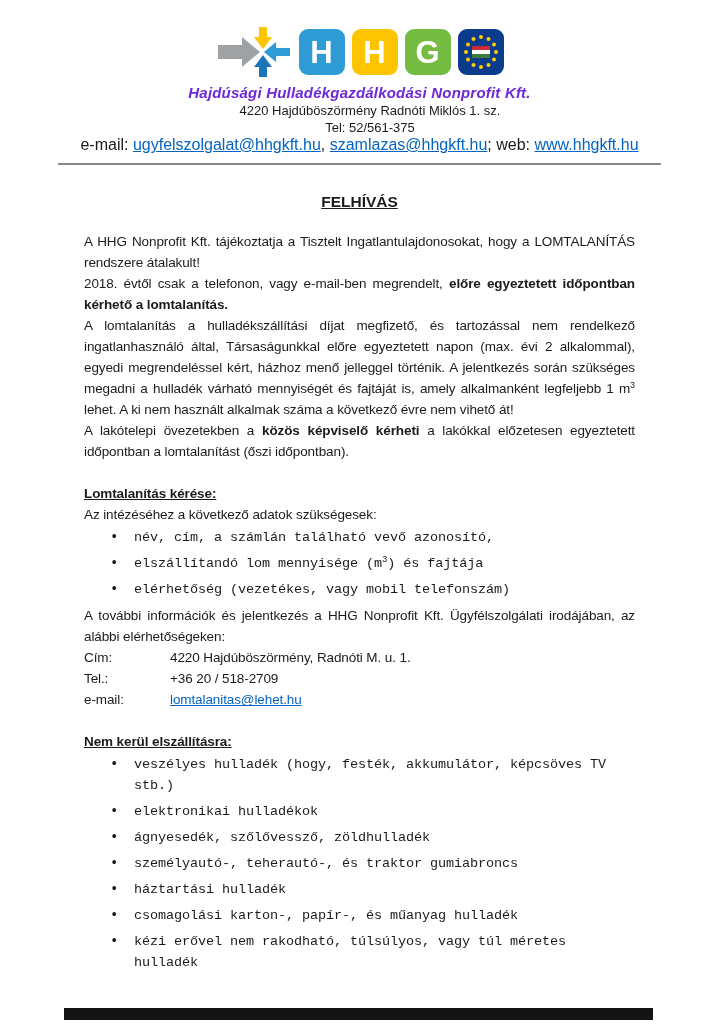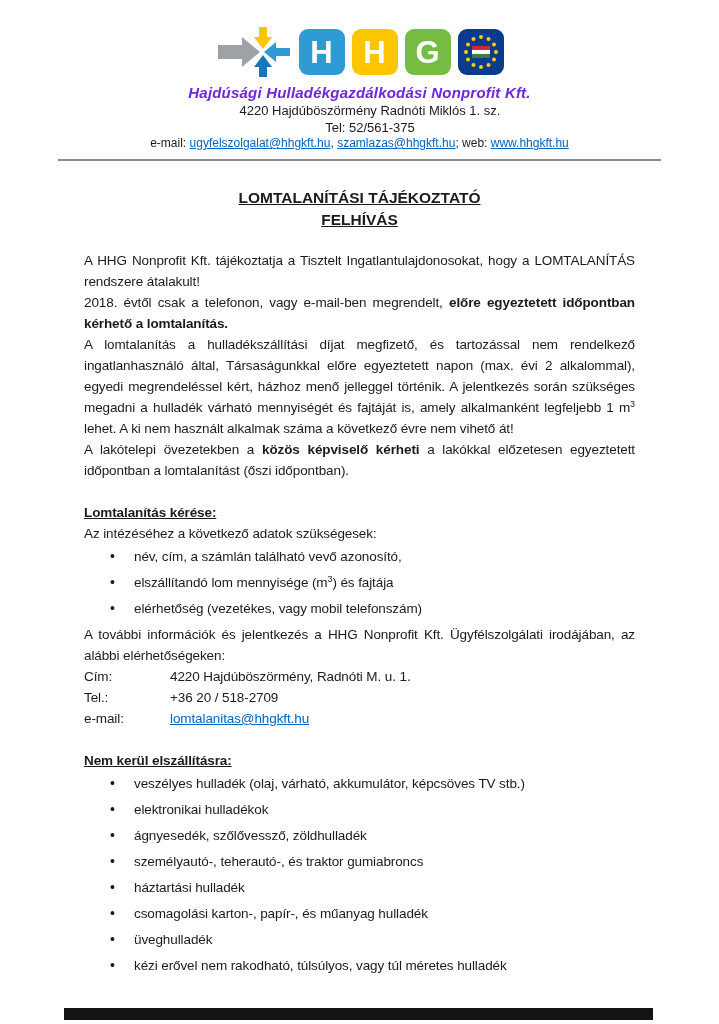--- a/index.html
+++ b/index.html
@@ -6,38 +6,38 @@
   body{width:719px;height:1024px;background:#ffffff;font-family:"Liberation Sans",sans-serif;color:#1b1b1b;position:relative;overflow:hidden;}
   .page{position:absolute;inset:0;background:#ffffff;}
 
   
   .header{padding-top:24px;text-align:center;}
   .logo-row{display:flex;justify-content:center;align-items:center;gap:7px;height:56px;}
   .logo-sq{width:46px;height:46px;border-radius:9px;display:flex;align-items:center;justify-content:center;
            color:#fff;font-weight:bold;font-size:31px;line-height:1;}
   .company{margin-top:4px;font-size:15px;font-weight:bold;font-style:italic;color:#6d28d9;letter-spacing:0.2px;}
   .hline{margin-top:2px;font-size:13px;color:#1b1b1b;padding-left:21px;}
-  .email-line{margin-top:1px;font-size:12px;text-align:center;}
+  .email-line{margin-top:1px;font-size:16px;text-align:center;}
   a.doc-link{color:#0563c1;text-decoration:underline;}
 
   .rule{border:none;border-top:2px solid #8a8a8a;margin:9px 58px 0 58px;}
 
   
   .title-block{margin-top:26px;text-align:center;font-size:15.5px;font-weight:bold;line-height:1.45;}
   .title-block div{text-decoration:underline;}
 
   
   .body-col{margin:18px 84px 0 84px;font-size:13.5px;line-height:21px;letter-spacing:-0.1px;}
   .para{text-align:justify;}
   .b{font-weight:bold;}
   sup{font-size:9px;line-height:0;}
 
   .section-heading{margin-top:21px;font-weight:bold;text-decoration:underline;}
 
-  ul.doc-list{list-style:none;margin:2px 0 0 0;padding:0 0 0 50px;}
+  ul.doc-list{list-style:none;margin:2px 0 0 0;padding:0 0 0 50px;font-family:Liberation Mono, monospace;}
   ul.doc-list li{position:relative;margin:0 0 5px 0;}
   ul.doc-list li::before{content:"\2022";position:absolute;left:-24px;top:0;font-size:14px;}
 
   .contact-block{margin-top:0;}
   .contact-row{display:flex;align-items:center;}
   .contact-label{width:86px;flex:0 0 86px;}
 
   .bottom-bar{position:absolute;left:64px;top:1008px;width:589px;height:12px;background:#141414;}
 </style>
 </head>
@@ -81,21 +81,20 @@
     </div>
     <div class="company">Hajdúsági Hulladékgazdálkodási Nonprofit Kft.</div>
     <div class="hline">4220 Hajdúböszörmény Radnóti Miklós 1. sz.</div>
     <div class="hline">Tel: 52/561-375</div>
     <div class="email-line"><span>e-mail: </span><a class="doc-link">ugyfelszolgalat@hhgkft.hu</a><span>, </span><a class="doc-link">szamlazas@hhgkft.hu</a><span>; web: </span><a class="doc-link">www.hhgkft.hu</a></div>
   </div>
 
   <hr class="rule">
 
   <div class="title-block">
-    <div>LOMTALANÍTÁSI TÁJÉKOZTATÓ</div>
     <div>FELHÍVÁS</div>
   </div>
 
   <div class="body-col">
 
     <div class="para"><span>A HHG Nonprofit Kft. tájékoztatja a Tisztelt Ingatlantulajdonosokat, hogy a LOMTALANÍTÁS rendszere átalakult!</span><br><span>2018. évtől csak a telefonon, vagy e-mail-ben megrendelt, </span><span class="b">előre egyeztetett időpontban kérhető a lomtalanítás.</span><br><span>A lomtalanítás a hulladékszállítási díjat megfizető, és tartozással nem rendelkező ingatlanhasználó által, Társaságunkkal előre egyeztetett napon (max. évi 2 alkalommal), egyedi megrendeléssel kért, házhoz menő jelleggel történik. A jelentkezés során szükséges megadni a hulladék várható mennyiségét és fajtáját is, amely alkalmanként legfeljebb 1 m</span><sup>3</sup><span> lehet. A ki nem használt alkalmak száma a következő évre nem vihető át!</span><br><span>A lakótelepi övezetekben a </span><span class="b">közös képviselő kérheti</span><span> a lakókkal előzetesen egyeztetett időpontban a lomtalanítást (őszi időpontban).</span></div>
 
     <div class="section-heading">Lomtalanítás kérése:</div>
     <div>Az intézéséhez a következő adatok szükségesek:</div>
     <ul class="doc-list">
@@ -109,32 +108,31 @@
       <div class="contact-row">
         <span class="contact-label">Cím:</span>
         <span>4220 Hajdúböszörmény, Radnóti M. u. 1.</span>
       </div>
       <div class="contact-row">
         <span class="contact-label">Tel.:</span>
         <span>+36 20 / 518-2709</span>
       </div>
       <div class="contact-row">
         <span class="contact-label">e-mail:</span>
-        <a class="doc-link">lomtalanitas@hhgkft.hu</a>
+        <a class="doc-link">lomtalanitas@lehet.hu</a>
       </div>
     </div>
 
     <div class="section-heading">Nem kerül elszállításra:</div>
     <ul class="doc-list">
-      <li>veszélyes hulladék (olaj, várható, akkumulátor, képcsöves TV stb.)</li>
+      <li>veszélyes hulladék (hogy, festék, akkumulátor, képcsöves TV stb.)</li>
       <li>elektronikai hulladékok</li>
       <li>ágnyesedék, szőlővessző, zöldhulladék</li>
       <li>személyautó-, teherautó-, és traktor gumiabroncs</li>
       <li>háztartási hulladék</li>
       <li>csomagolási karton-, papír-, és műanyag hulladék</li>
-      <li>üveghulladék</li>
       <li>kézi erővel nem rakodható, túlsúlyos, vagy túl méretes hulladék</li>
     </ul>
 
   </div>
 
   <div class="bottom-bar"></div>
 </div>
 
 </body></html>

